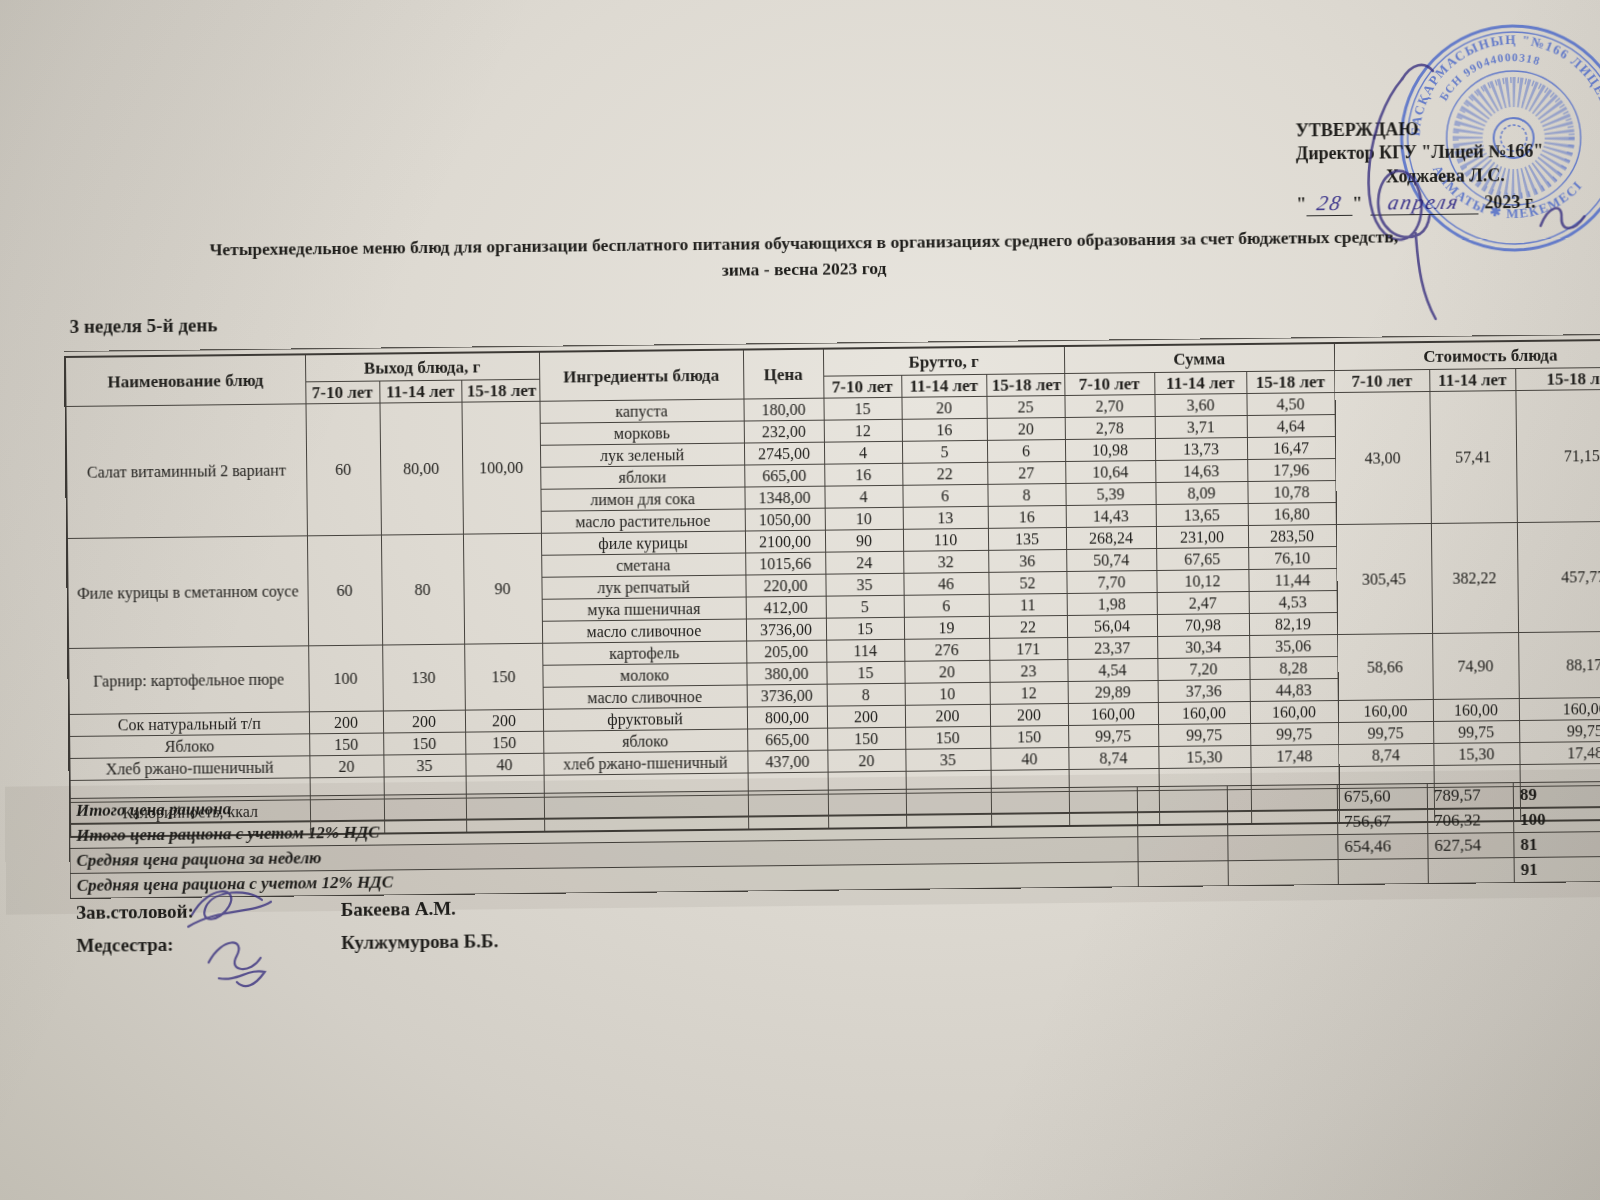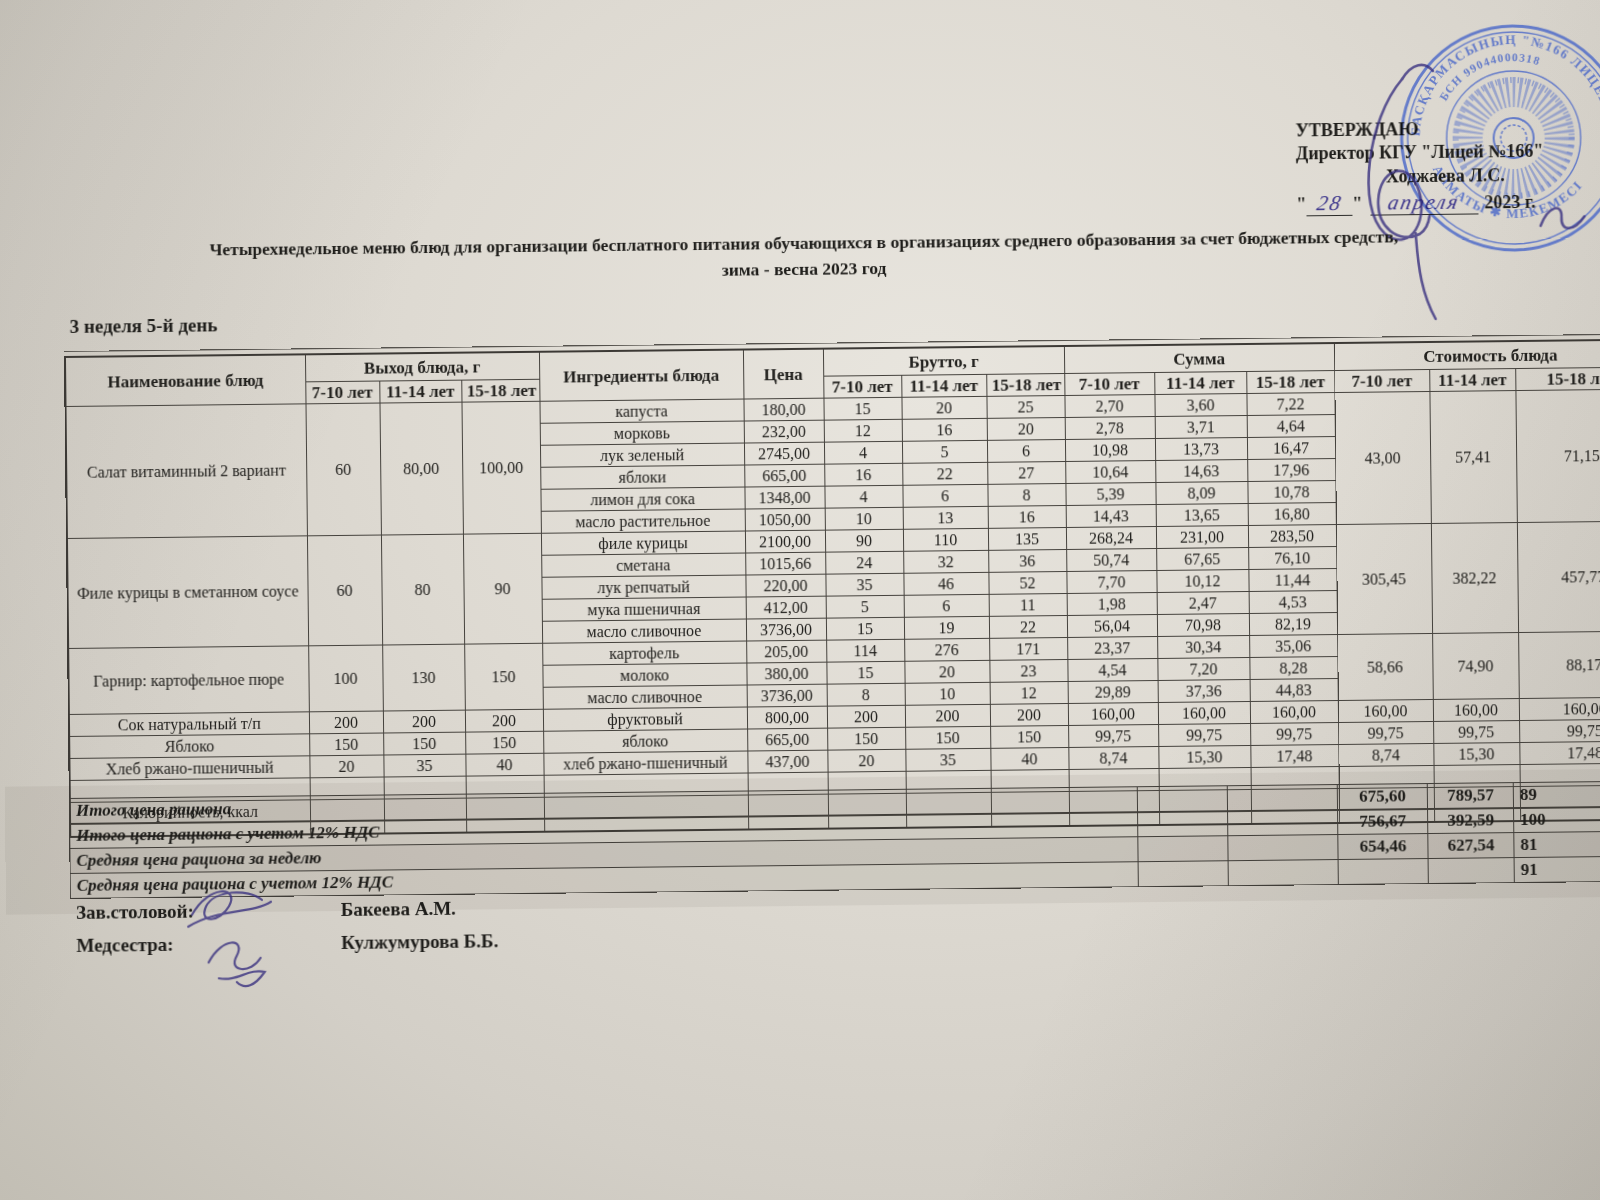--- a/index.html
+++ b/index.html
@@ -83,21 +83,21 @@
     position:absolute; left:64px; top:798px;
     border-collapse:collapse; table-layout:fixed; width:1576px;
   }
   table.totals td {
     border:1.7px solid #403d38; height:24px; padding:0 6px;
     overflow:hidden; white-space:nowrap; font-size:17px; vertical-align:middle;
   }
   table.totals tr.band-a td { background:rgba(95,90,80,0.10); }
   table.totals tr.band-b td { background:rgba(95,90,80,0.04); }
   td.tlabel { font-weight:bold; font-style:italic; font-size:18.5px; text-align:left; }
-  td.tval   { font-weight:bold; text-align:center; }
+  td.tval   { font-weight:normal; text-align:left; }
   td.tval-cut { font-weight:bold; text-align:left; padding-left:48px; }
   
   .sign-block { position:absolute; left:70px; top:902px; font-weight:bold; font-size:19px; }
   .sign-row { height:33px; }
   .sign-row .who { display:inline-block; width:190px; }
   .sign-row .name { display:inline-block; padding-left:70px; }
   
   .stamp { position:absolute; left:1398px; top:36px; opacity:0.82; mix-blend-mode:multiply; }
   .big-signature { position:absolute; left:1330px; top:72px; opacity:0.9; }
   .small-signs { position:absolute; left:168px; top:880px; opacity:0.9; }
@@ -213,21 +213,21 @@
           <td class="num top" rowspan="6">60</td>
           <td class="num top" rowspan="6">80,00</td>
           <td class="num top" rowspan="6">100,00</td>
           <td class="ing">капуста</td>
           <td class="price">180,00</td>
           <td class="num">15</td>
           <td class="num">20</td>
           <td class="num">25</td>
           <td class="num">2,70</td>
           <td class="num">3,60</td>
-          <td class="num">7,22</td>
+          <td class="num">4,50</td>
           <td class="num top" rowspan="6">43,00</td>
           <td class="num top" rowspan="6">57,41</td>
           <td class="num top c3" rowspan="6">71,15</td>
         </tr>
         <tr>
           <td class="ing">морковь</td>
           <td class="price">232,00</td>
           <td class="num">12</td>
           <td class="num">16</td>
           <td class="num">20</td>
@@ -490,21 +490,21 @@
           <td></td>
           <td class="tval">675,60</td>
           <td class="tval">789,57</td>
           <td class="tval-cut">89</td>
         </tr>
         <tr class="band-b">
           <td class="tlabel">Итого цена рациона с учетом 12% НДС</td>
           <td></td>
           <td></td>
           <td class="tval">756,67</td>
-          <td class="tval">392,59</td>
+          <td class="tval">706,32</td>
           <td class="tval-cut">100</td>
         </tr>
         <tr class="band-a">
           <td class="tlabel">Средняя цена рациона за неделю</td>
           <td></td>
           <td></td>
           <td class="tval">654,46</td>
           <td class="tval">627,54</td>
           <td class="tval-cut">81</td>
         </tr>

